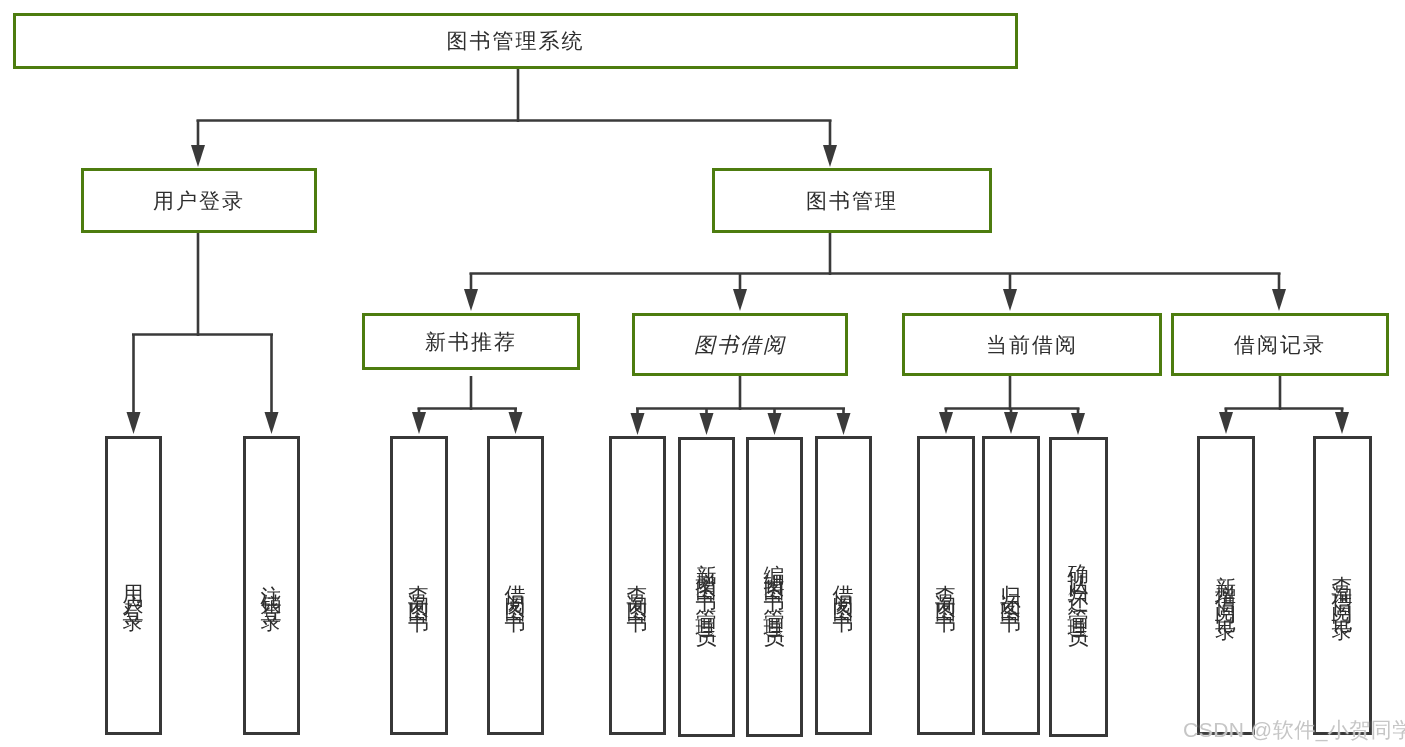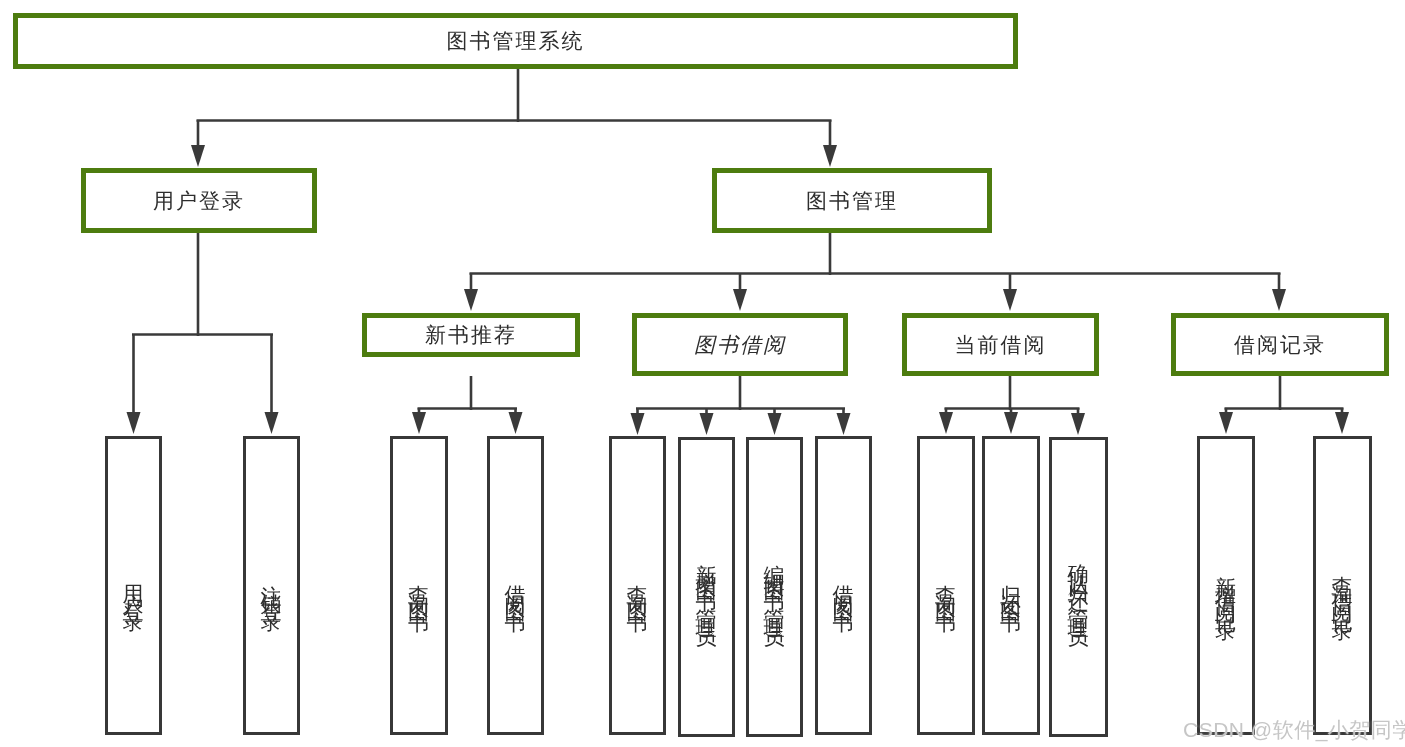--- a/index.html
+++ b/index.html
@@ -8,21 +8,21 @@
     width:1405px;height:747px;
     background:#ffffff;
     font-family:"Liberation Sans","DejaVu Sans",sans-serif;
     color:#2e2e2e;
     overflow:hidden;
   }
   svg.connectors{position:absolute;left:0;top:0;z-index:1;}
   .hbox{
     position:absolute;
     box-sizing:border-box;
-    border:5px solid #4d7c0f;
+    border:3px solid #4d7c0f;
     background:#ffffff;
     display:flex;align-items:center;justify-content:center;
     font-size:21px;letter-spacing:2px;
     z-index:2;
   }
   .vbox{
     position:absolute;
     box-sizing:border-box;
     border:3px solid #383838;
     background:#ffffff;
@@ -106,23 +106,23 @@
       <polygon points="1078,435 1071,413 1085,413" fill="#3a3a3a"></polygon>
       <polygon points="1226,434 1219,412 1233,412" fill="#3a3a3a"></polygon>
       <polygon points="1342,434 1335,412 1349,412" fill="#3a3a3a"></polygon>
     </svg>
 
   <div class="hbox" style="left:13px;top:13px;width:1005px;height:56px;">图书管理系统</div>
 
   <div class="hbox" style="left:81px;top:168px;width:236px;height:65px;">用户登录</div>
   <div class="hbox" style="left:712px;top:168px;width:280px;height:65px;">图书管理</div>
 
-  <div class="hbox" style="left:362px;top:313px;width:218px;height:44px;">新书推荐</div>
+  <div class="hbox" style="left:362px;top:313px;width:218px;height:57px;">新书推荐</div>
   <div class="hbox" style="left:632px;top:313px;width:216px;height:63px;font-style:italic;">图书借阅</div>
-  <div class="hbox" style="left:902px;top:313px;width:197px;height:63px;">当前借阅</div>
+  <div class="hbox" style="left:902px;top:313px;width:260px;height:63px;">当前借阅</div>
   <div class="hbox" style="left:1171px;top:313px;width:218px;height:63px;">借阅记录</div>
 
   <div class="vbox" style="left:105px;top:436px;width:57px;height:299px;">
     <span class="vlabel">用户登录</span>
   </div>
   <div class="vbox" style="left:243px;top:436px;width:57px;height:299px;">
     <span class="vlabel">注销登录</span>
   </div>
 
   <div class="vbox" style="left:390px;top:436px;width:58px;height:299px;">

